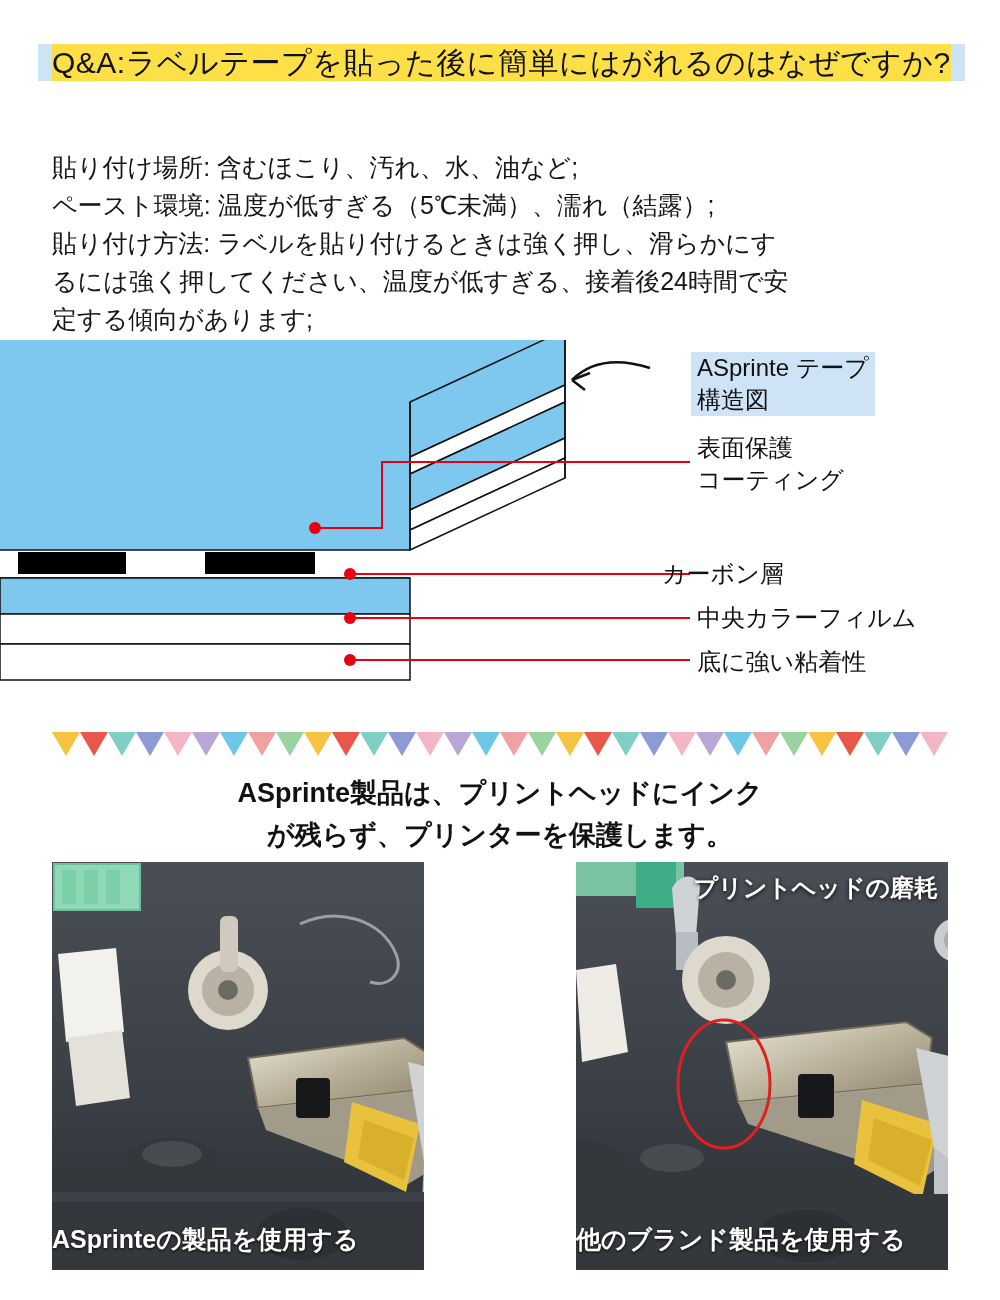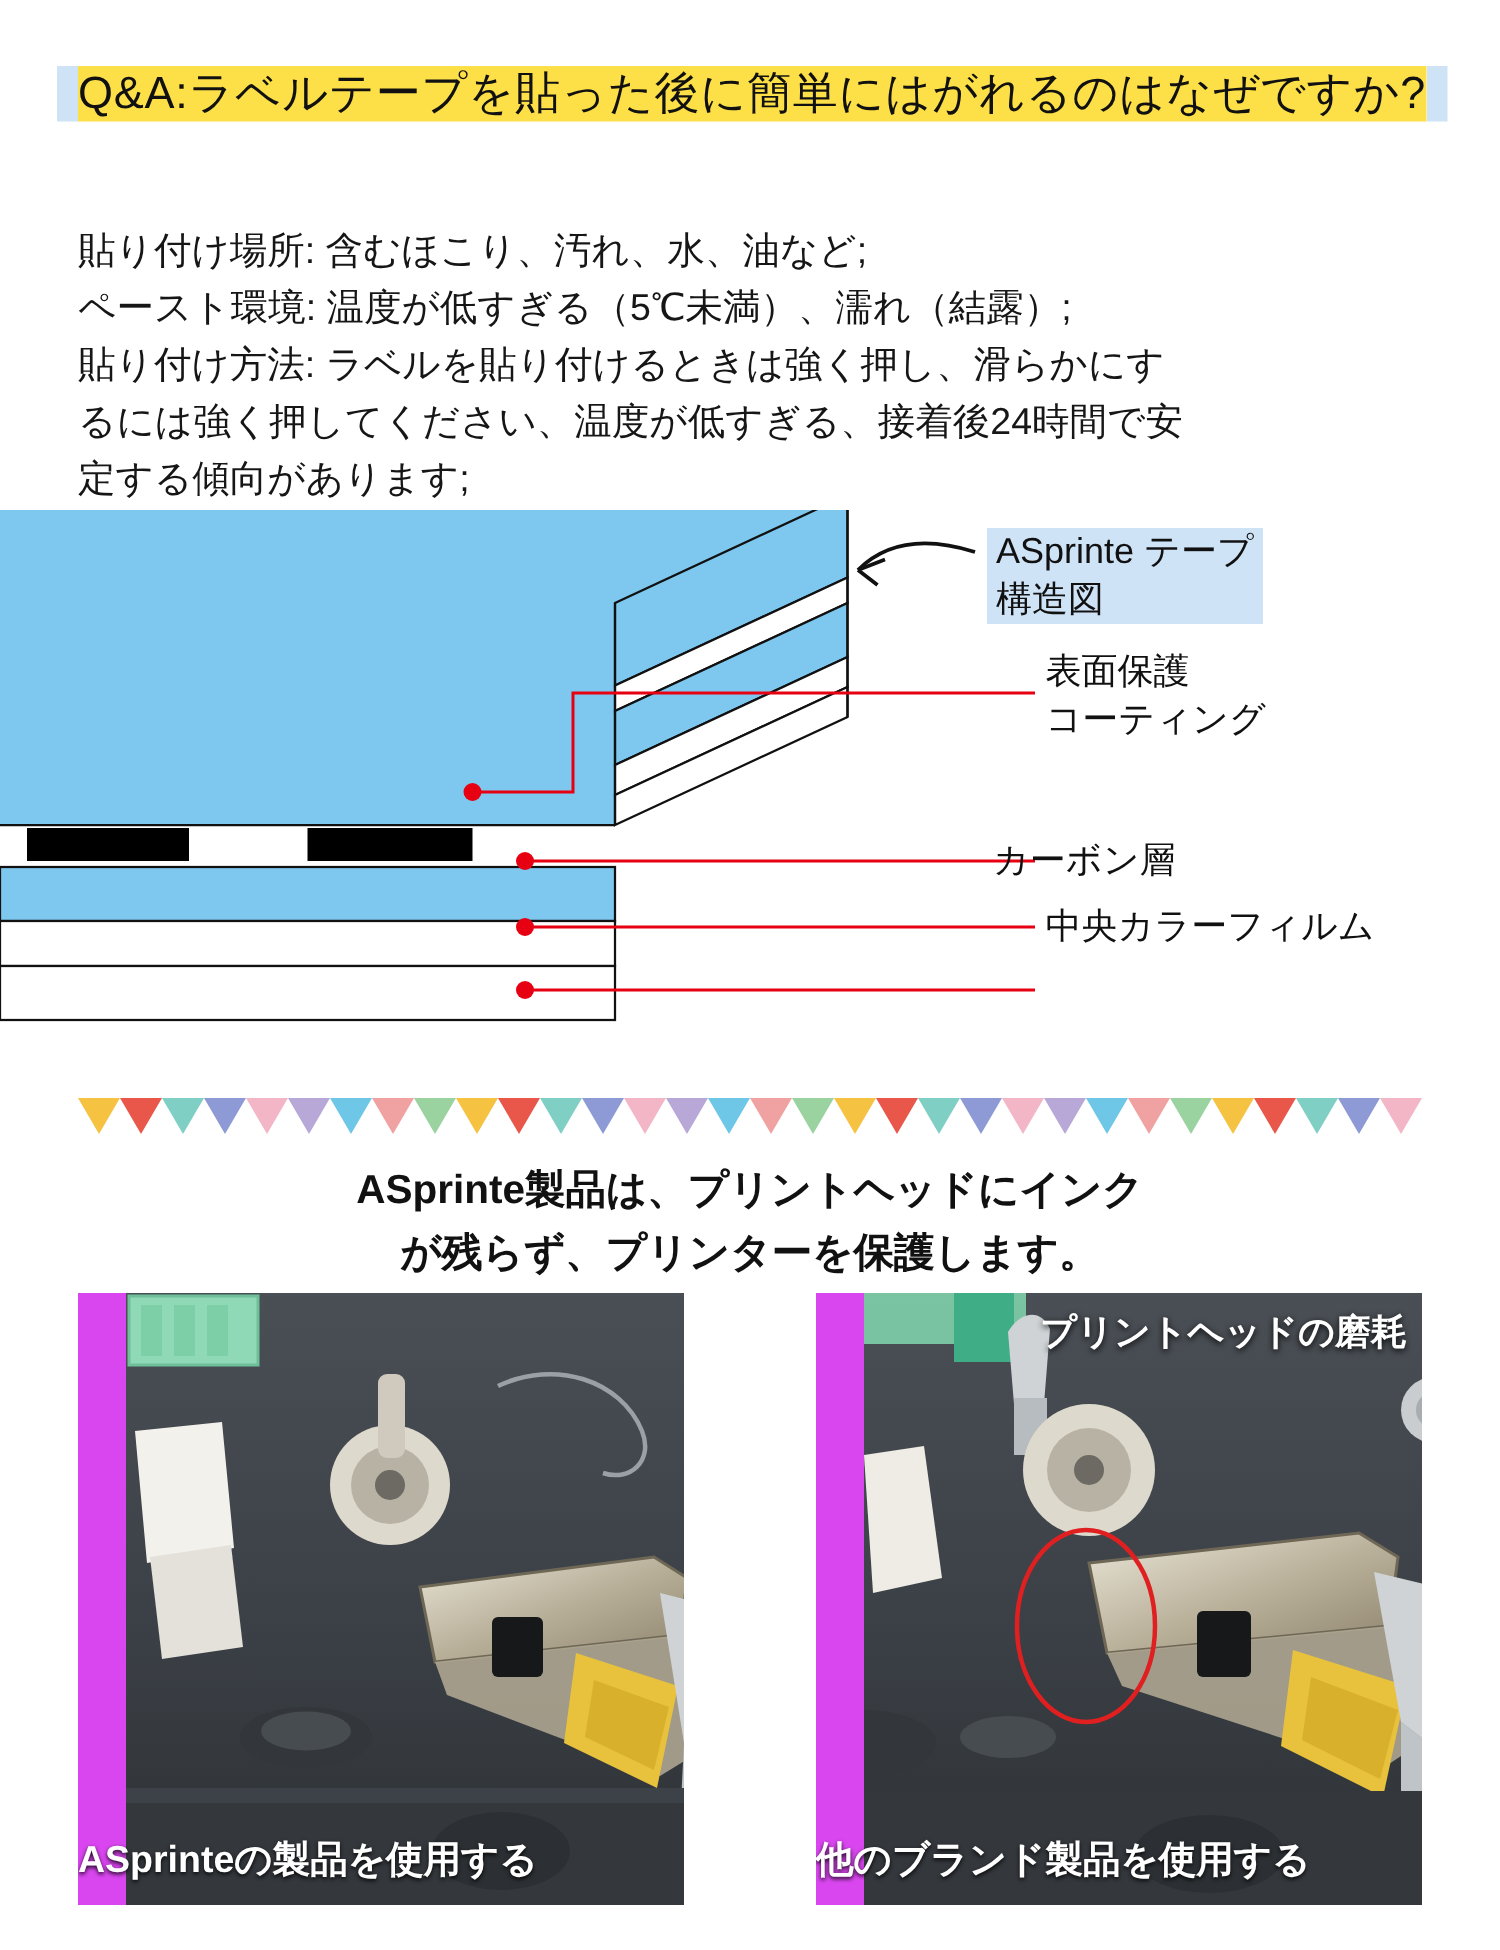--- a/index.html
+++ b/index.html
@@ -61,21 +61,21 @@
     position: absolute;
     font-size: 24px;
     line-height: 32px;
     color: #111;
     white-space: pre-line;
   }
   .callout.hl {
     background: #cfe3f7;
     box-shadow: 6px 0 0 #cfe3f7, -6px 0 0 #cfe3f7;
   }
-  .cal-title { left: 664px; top: 12px; }
+  .cal-title { left: 697px; top: 12px; }
   .cal-coat  { left: 697px; top: 92px; }
   .cal-carbon{ left: 662px; top: 218px; }
   .cal-color { left: 697px; top: 262px; }
   .cal-glue  { left: 697px; top: 306px; }
 
   
   .ribbon {
     position: absolute;
     left: 52px;
     top: 732px;
@@ -104,22 +104,21 @@
     width: 896px;
     height: 408px;
     display: flex;
     justify-content: space-between;
   }
   .photo {
     position: relative;
     width: 372px;
     height: 408px;
     overflow: hidden;
-    background: #d946ef;
-    padding-left: 32px;
+    background: #a16207;
   }
   .photo-caption {
     position: absolute;
     left: 0;
     bottom: 14px;
     width: 100%;
     text-align: left;
     color: #ffffff;
     font-size: 25px;
     font-weight: bold;
@@ -194,20 +193,21 @@
     <circle cx="350" cy="320" r="6" fill="#e60012"></circle>
     <line x1="350" y1="320" x2="690" y2="320" stroke="#e60012" stroke-width="2"></line>
   </svg>
 
   <div class="callout hl cal-title">ASprinte テープ
 構造図</div>
   <div class="callout cal-coat">表面保護
 コーティング</div>
   <div class="callout cal-carbon">カーボン層</div>
   <div class="callout cal-color">中央カラーフィルム</div>
+  <div class="callout cal-glue">底に強い粘着性</div>
 </div>
 
 <div class="ribbon">
   <svg id="ribbon-svg" width="896" height="24" viewBox="0 0 896 24">
       <polygon points="0,0 28,0 14,24" fill="#f5c242"></polygon>
       <polygon points="28,0 56,0 42,24" fill="#e8574a"></polygon>
       <polygon points="56,0 84,0 70,24" fill="#7fcfc4"></polygon>
       <polygon points="84,0 112,0 98,24" fill="#8e9ad6"></polygon>
       <polygon points="112,0 140,0 126,24" fill="#f3b6c6"></polygon>
       <polygon points="140,0 168,0 154,24" fill="#b7a8d8"></polygon>

